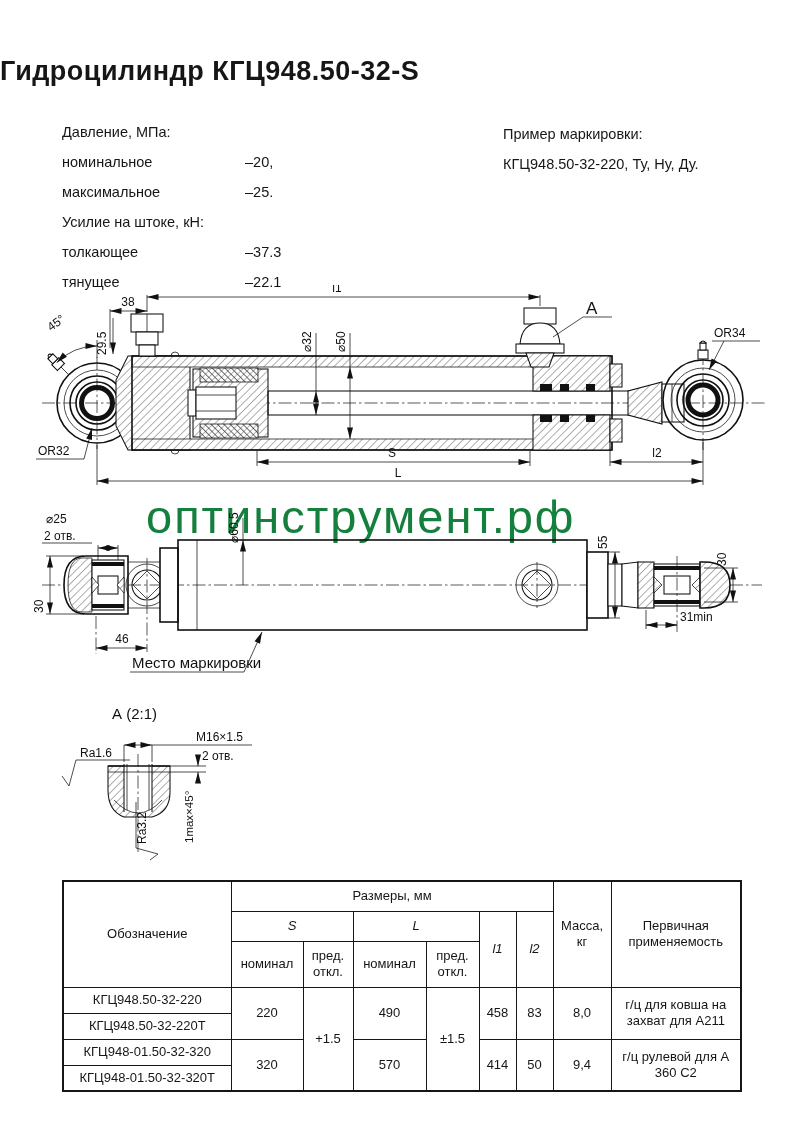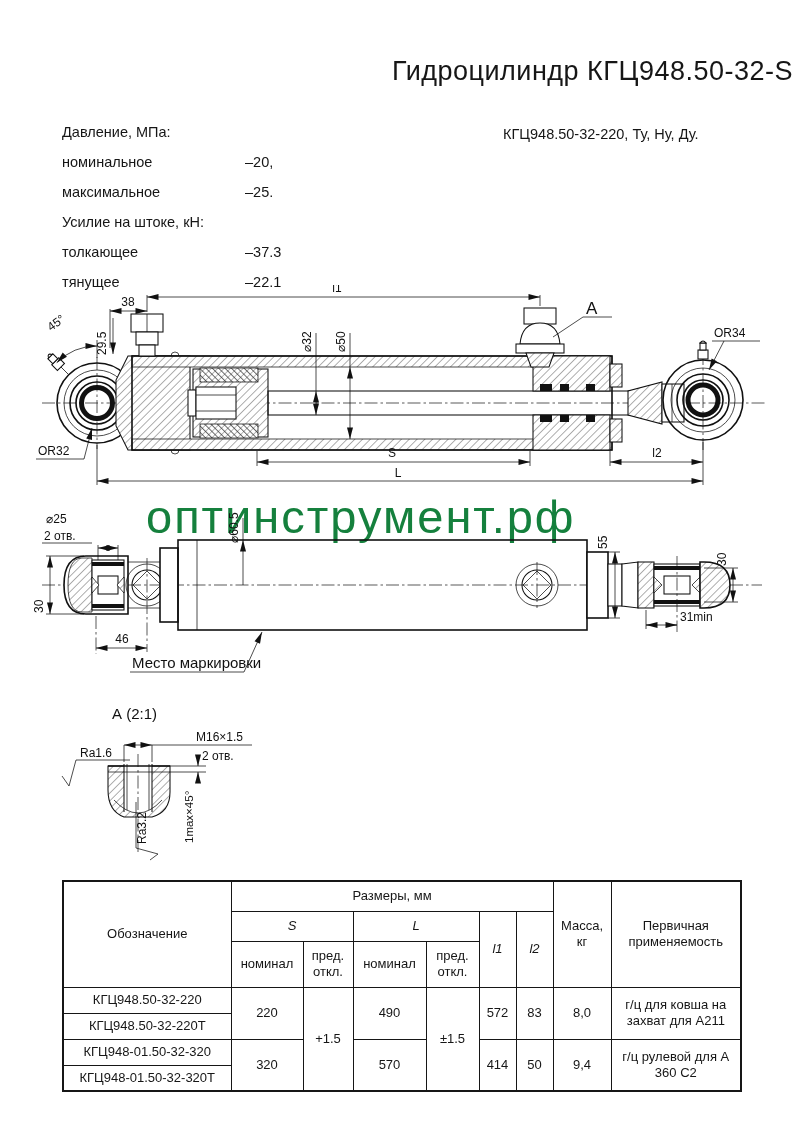--- a/index.html
+++ b/index.html
@@ -1,19 +1,19 @@
 <!DOCTYPE html>
 <html><head>
 <meta charset="utf-8">
 <style>
   html,body{margin:0;padding:0;background:#e8e8e8;}
   .page{position:relative;width:793px;height:1123px;background:#ffffff;margin:0 auto;
         font-family:"Liberation Sans",sans-serif;color:#161616;overflow:hidden;}
-  .title{position:absolute;top:56px;left:0;width:100%;text-align:right;
-         font-size:27px;letter-spacing:.5px;font-weight:400;}
+  .title{position:absolute;top:56px;left:0;width:100%;text-align:left;
+         font-size:27px;letter-spacing:.5px;font-weight:700;}
   .specs{position:absolute;left:62px;top:110px;width:380px;font-size:14.5px;}
   .spec-row{display:flex;height:30px;align-items:flex-end;}
   .spec-row .lab{width:183px;}
   .marking{position:absolute;left:503px;top:119px;font-size:14.5px;line-height:30px;}
   .watermark{position:absolute;left:146px;top:489px;font-size:47px;font-weight:400;
              letter-spacing:2px;color:#15803d;white-space:nowrap;z-index:1;}
   svg.draw{position:absolute;left:0;top:285px;z-index:2;}
   svg text{font-family:"Liberation Sans",sans-serif;font-size:12px;fill:#111;}
   svg text.big{font-size:17px;}
   svg text.md{font-size:15px;}
@@ -61,20 +61,21 @@
       <span class="lab">толкающее</span>
       <span class="val">–37.3</span>
     </div>
     <div class="spec-row">
       <span class="lab">тянущее</span>
       <span class="val">–22.1</span>
     </div>
   </div>
 
   <div class="marking">
+    <div>Пример маркировки:</div>
     <div>КГЦ948.50-32-220, Ту, Ну, Ду.</div>
   </div>
 
   <div class="watermark">оптинструмент.рф</div>
 
   <svg class="draw" width="793" height="593" viewBox="0 285 793 593" xmlns="http://www.w3.org/2000/svg">
     <defs>
       <pattern id="h" width="5.5" height="5.5" patternUnits="userSpaceOnUse" patternTransform="rotate(45)">
         <rect width="5.5" height="5.5" fill="#fff"></rect>
         <line x1="0" y1="0" x2="0" y2="5.5" stroke="#2a2a2a" stroke-width=".75"></line>
@@ -394,21 +395,21 @@
           <td>номинал</td>
           <td>пред. откл.</td>
         </tr>
 
         <tr style="height:26px">
           <td class="left">КГЦ948.50-32-220</td>
           <td rowspan="2">220</td>
           <td rowspan="4">+1.5</td>
           <td rowspan="2">490</td>
           <td rowspan="4">±1.5</td>
-          <td rowspan="2">572</td>
+          <td rowspan="2">458</td>
           <td rowspan="2">83</td>
           <td rowspan="2">8,0</td>
           <td rowspan="2">г/ц для ковша на захват для А211</td>
         </tr>
         <tr style="height:26px">
           <td class="left">КГЦ948.50-32-220Т</td>
         </tr>
         <tr style="height:26px">
           <td class="left">КГЦ948-01.50-32-320</td>
           <td rowspan="2">320</td>

